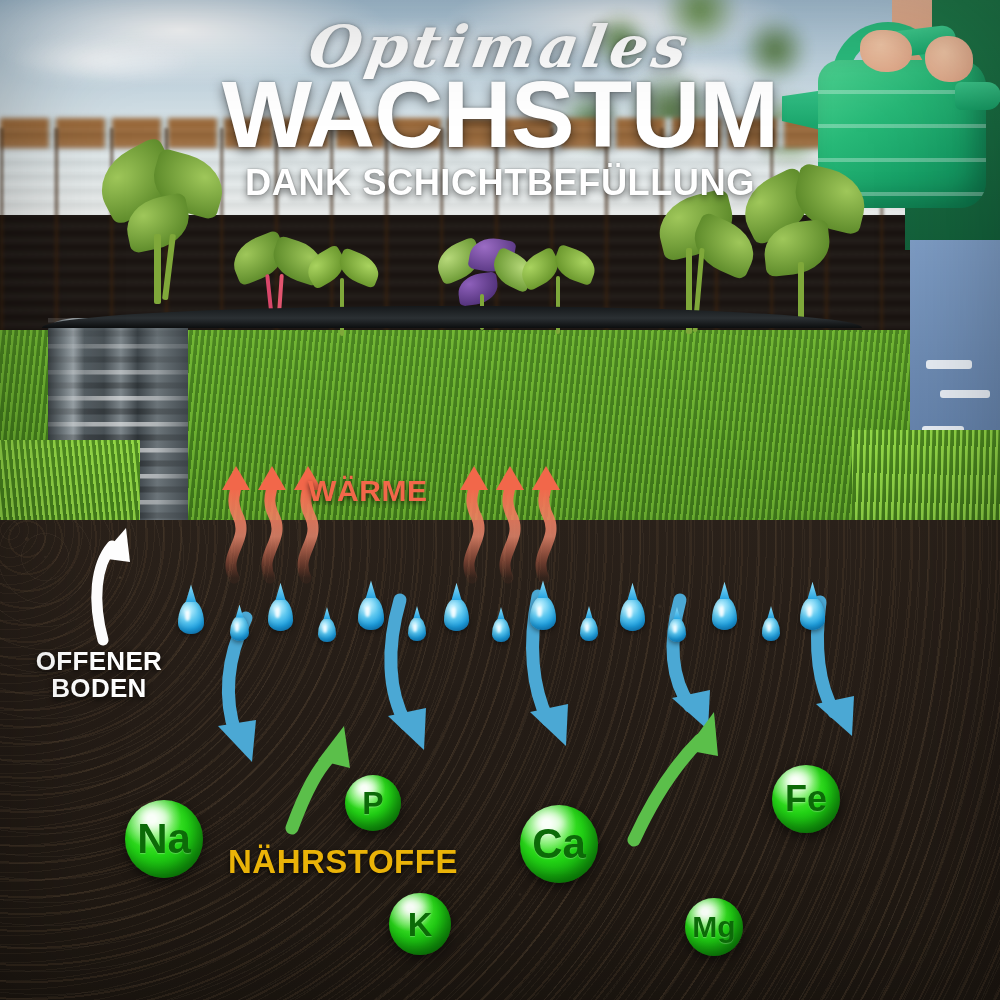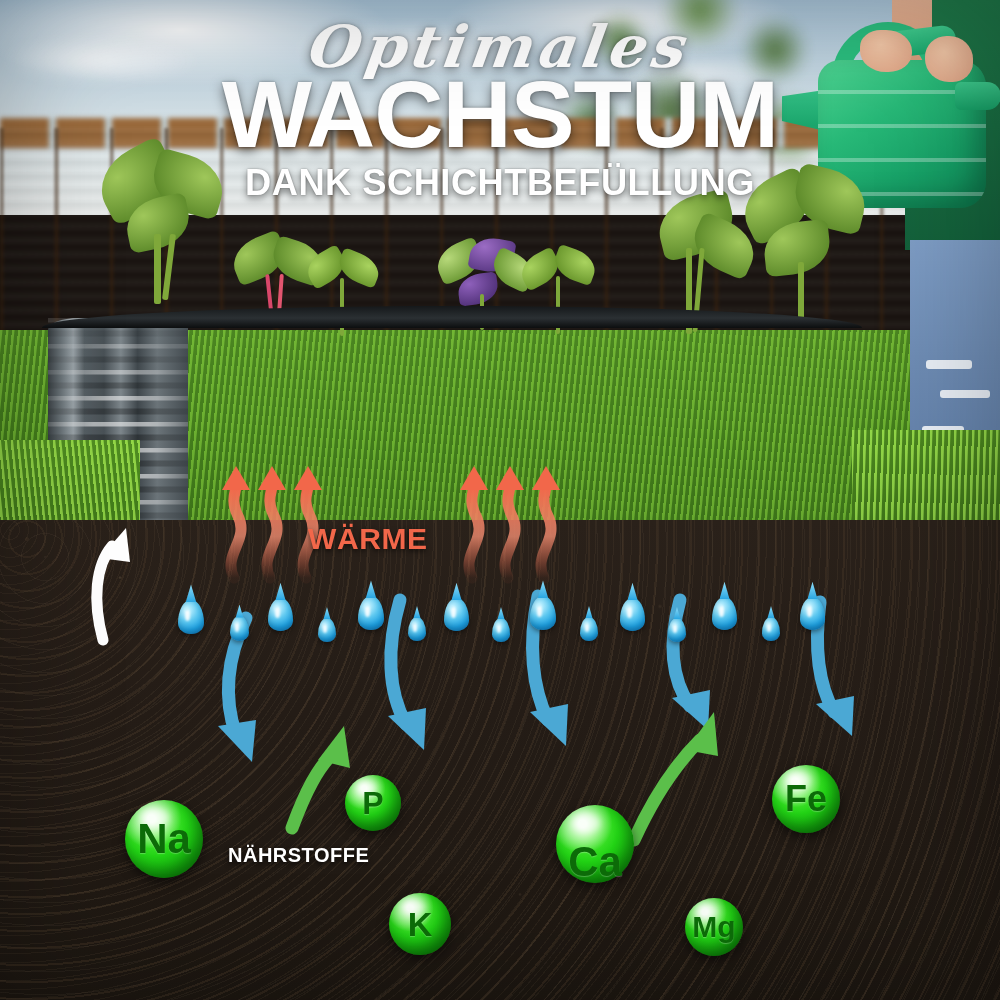--- a/index.html
+++ b/index.html
@@ -228,24 +228,24 @@
   }
 
   
   .callout {
     position:absolute; font-weight:bold; line-height:1.05;
     text-shadow:0 2px 6px rgba(0,0,0,.8);
   }
   #offener-boden { left:24px; top:648px; width:150px; text-align:center;
     color:#fff; font-size:26px; letter-spacing:.3px; }
   #waerme-label { left:308px; top:475px; color:#F2674A; font-size:30px;
-    letter-spacing:.6px; text-shadow:0 2px 5px rgba(0,0,0,.65);margin-top:48px; }
+    letter-spacing:.6px; text-shadow:0 2px 5px rgba(0,0,0,.65); }
   #wasser-label { left:413px; top:655px; color:#3E9FD1; font-size:31px;
     letter-spacing:.6px; text-shadow:0 2px 5px rgba(0,0,0,.7); }
-  #naehrstoffe-label { left:228px; top:845px; color:#ffffff; font-size:20px;
+  #naehrstoffe-label { left:228px; top:845px; color:#eab308; font-size:33px;
     letter-spacing:.5px; text-shadow:0 2px 5px rgba(0,0,0,.8); }
 
   
   .bubble {
     position:absolute; border-radius:50%;
     background:
       radial-gradient(circle at 34% 24%, rgba(255,255,255,.92) 0 5%, rgba(255,255,255,0) 38%),
       radial-gradient(circle at 38% 30%, #6dfb4a 0%, #22d315 45%, #0e9c0a 78%, #0a7a08 100%);
     box-shadow:0 4px 12px rgba(0,0,0,.55), inset -5px -7px 14px rgba(0,0,0,.3);
     display:flex; align-items:center; justify-content:center;
@@ -542,31 +542,35 @@
   <div id="bubbles">
       <div class="bubble" style="left: 125px; top: 800px; width: 78px; height: 78px; font-size: 42px;">
         <span style="position: relative; z-index: 2;">Na</span>
       </div>
       <div class="bubble" style="left: 345px; top: 775px; width: 56px; height: 56px; font-size: 32px;">
         <span style="position: relative; z-index: 2;">P</span>
       </div>
       <div class="bubble" style="left: 389px; top: 893px; width: 62px; height: 62px; font-size: 34px;">
         <span style="position: relative; z-index: 2;">K</span>
       </div>
-      <div class="bubble" style="left: 556px; top: 805px; width: 78px; height: 78px; font-size: 42px; align-items: flex-end;">
+      <div class="bubble" style="left: 520px; top: 805px; width: 78px; height: 78px; font-size: 42px;">
         <span style="position: relative; z-index: 2;">Ca</span>
       </div>
       <div class="bubble" style="left: 685px; top: 898px; width: 58px; height: 58px; font-size: 30px;">
         <span style="position: relative; z-index: 2;">Mg</span>
       </div>
       <div class="bubble" style="left: 772px; top: 765px; width: 68px; height: 68px; font-size: 36px;">
         <span style="position: relative; z-index: 2;">Fe</span>
       </div>
     </div>
 
+  <div class="callout" id="offener-boden">
+    <span>OFFENER</span><br>
+    <span>BODEN</span>
+  </div>
   <div class="callout" id="waerme-label">WÄRME</div>
   <div class="callout" id="naehrstoffe-label">NÄHRSTOFFE</div>
 
   <div class="headline">
     <span class="h-script">Optimales</span>
     <span class="h-main">WACHSTUM</span>
     <span class="h-sub">DANK SCHICHTBEFÜLLUNG</span>
   </div>
 
   <div class="vignette"></div>

